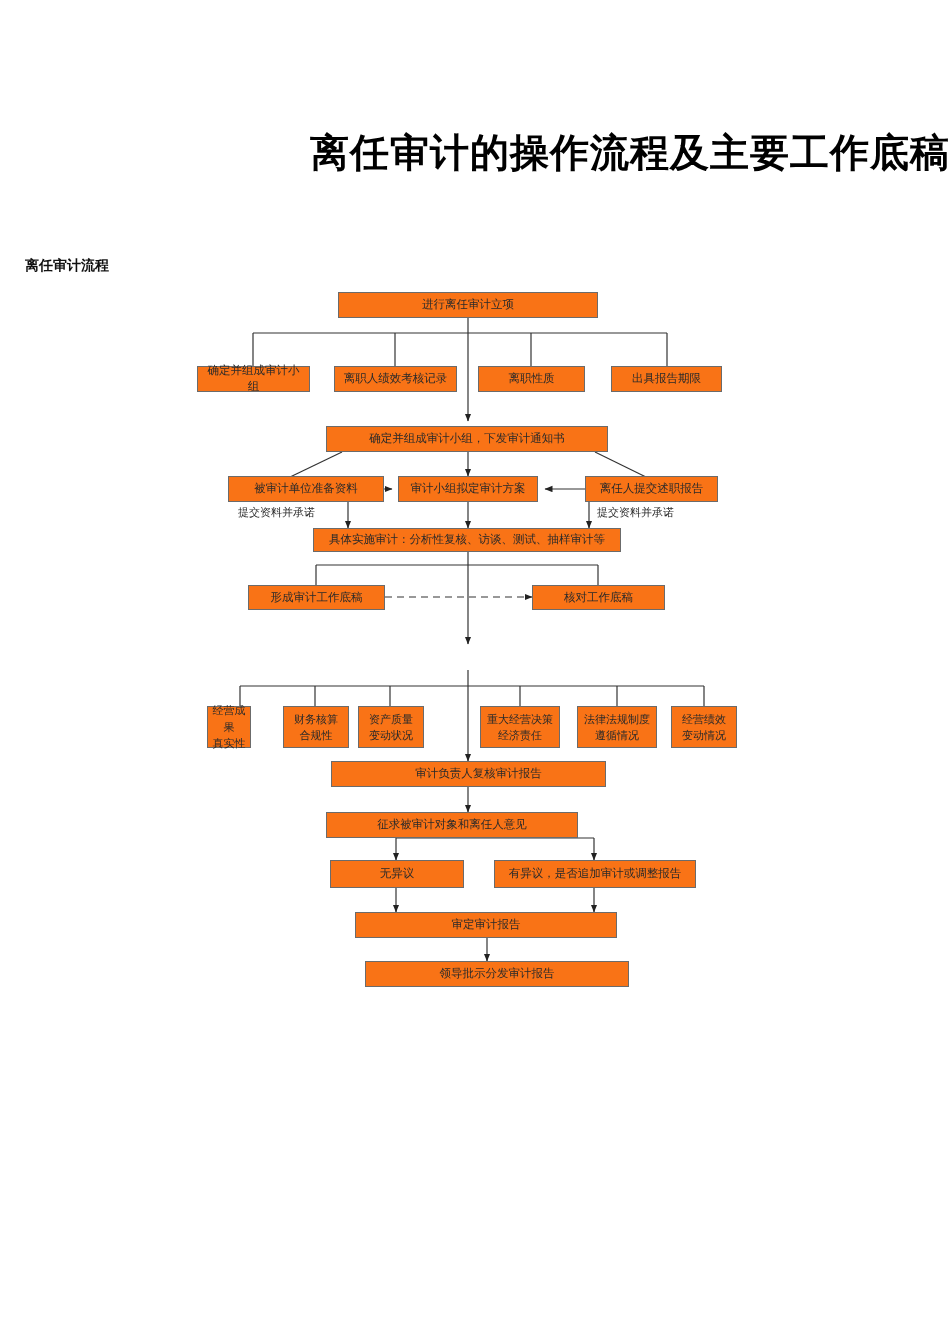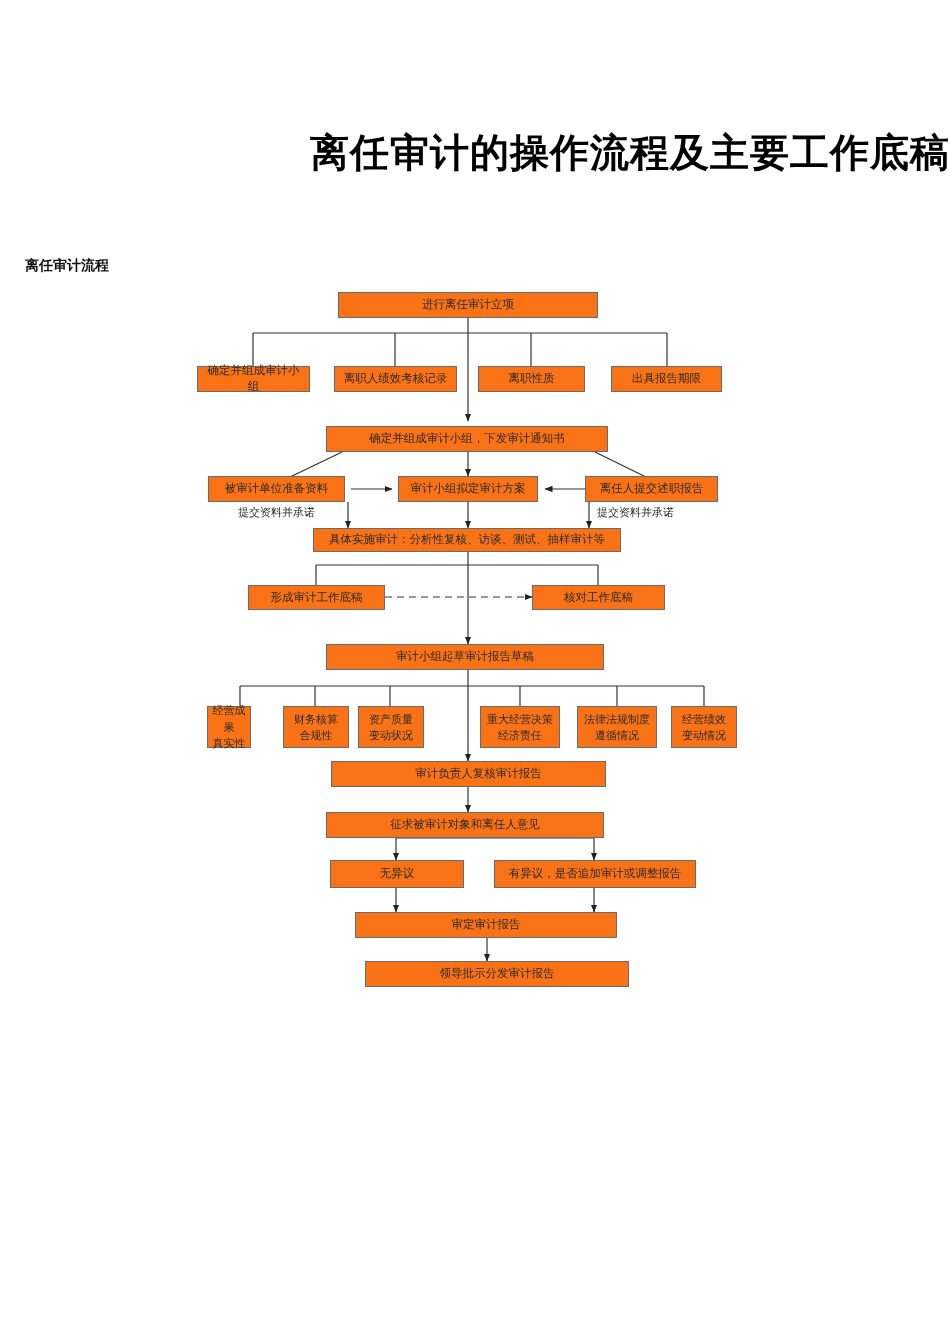--- a/index.html
+++ b/index.html
@@ -158,37 +158,36 @@
     <div class="node" style="left:197px; top:366px; width:113px; height:26px;">确定并组成审计小组</div>
 
     <div class="node" style="left:334px; top:366px; width:123px; height:26px;">离职人绩效考核记录</div>
 
     <div class="node" style="left:478px; top:366px; width:107px; height:26px;">离职性质</div>
 
     <div class="node" style="left:611px; top:366px; width:111px; height:26px;">出具报告期限</div>
 
     <div class="node" style="left:326px; top:426px; width:282px; height:26px;">确定并组成审计小组，下发审计通知书</div>
 
-    <div class="node" style="left:208px; top:476px; width:137px; height:26px;">被审计单位准备资料</div>
+    <div class="node" style="left:228px; top:476px; width:156px; height:26px;">被审计单位准备资料</div>
 
     <div class="node" style="left:398px; top:476px; width:140px; height:26px;">审计小组拟定审计方案</div>
 
     <div class="node" style="left:585px; top:476px; width:133px; height:26px;">离任人提交述职报告</div>
 
     <div class="edge-label" style="left:238px; top:505px;">提交资料并承诺</div>
 
     <div class="edge-label" style="left:597px; top:505px;">提交资料并承诺</div>
 
     <div class="node" style="left:313px; top:528px; width:308px; height:24px;">具体实施审计：分析性复核、访谈、测试、抽样审计等</div>
 
     <div class="node" style="left:248px; top:585px; width:137px; height:25px;">形成审计工作底稿</div>
 
     <div class="node" style="left:532px; top:585px; width:133px; height:25px;">核对工作底稿</div>
 
-    <div class="node" style="left:326px; top:644px; width:278px; height:26px;">审计小组起草审计报告草稿</div>
 
     <div class="node two-line" style="left:207px; top:706px; width:44px; height:42px;">
       <span>经营成果</span>
       <span>真实性</span>
     </div>
 
     <div class="node two-line" style="left:283px; top:706px; width:66px; height:42px;">
       <span>财务核算</span>
       <span>合规性</span>
     </div>
@@ -208,21 +207,21 @@
       <span>遵循情况</span>
     </div>
 
     <div class="node two-line" style="left:671px; top:706px; width:66px; height:42px;">
       <span>经营绩效</span>
       <span>变动情况</span>
     </div>
 
     <div class="node" style="left:331px; top:761px; width:275px; height:26px;padding-left:24px;">审计负责人复核审计报告</div>
 
-    <div class="node" style="left:326px; top:812px; width:278px; height:26px;">征求被审计对象和离任人意见</div>
+    <div class="node" style="left:326px; top:812px; width:252px; height:26px;">征求被审计对象和离任人意见</div>
 
     <div class="node" style="left:330px; top:860px; width:134px; height:28px;">无异议</div>
 
     <div class="node" style="left:494px; top:860px; width:202px; height:28px;">有异议，是否追加审计或调整报告</div>
 
     <div class="node" style="left:355px; top:912px; width:262px; height:26px;">审定审计报告</div>
 
     <div class="node" style="left:365px; top:961px; width:264px; height:26px;">领导批示分发审计报告</div>
 
   </div>

